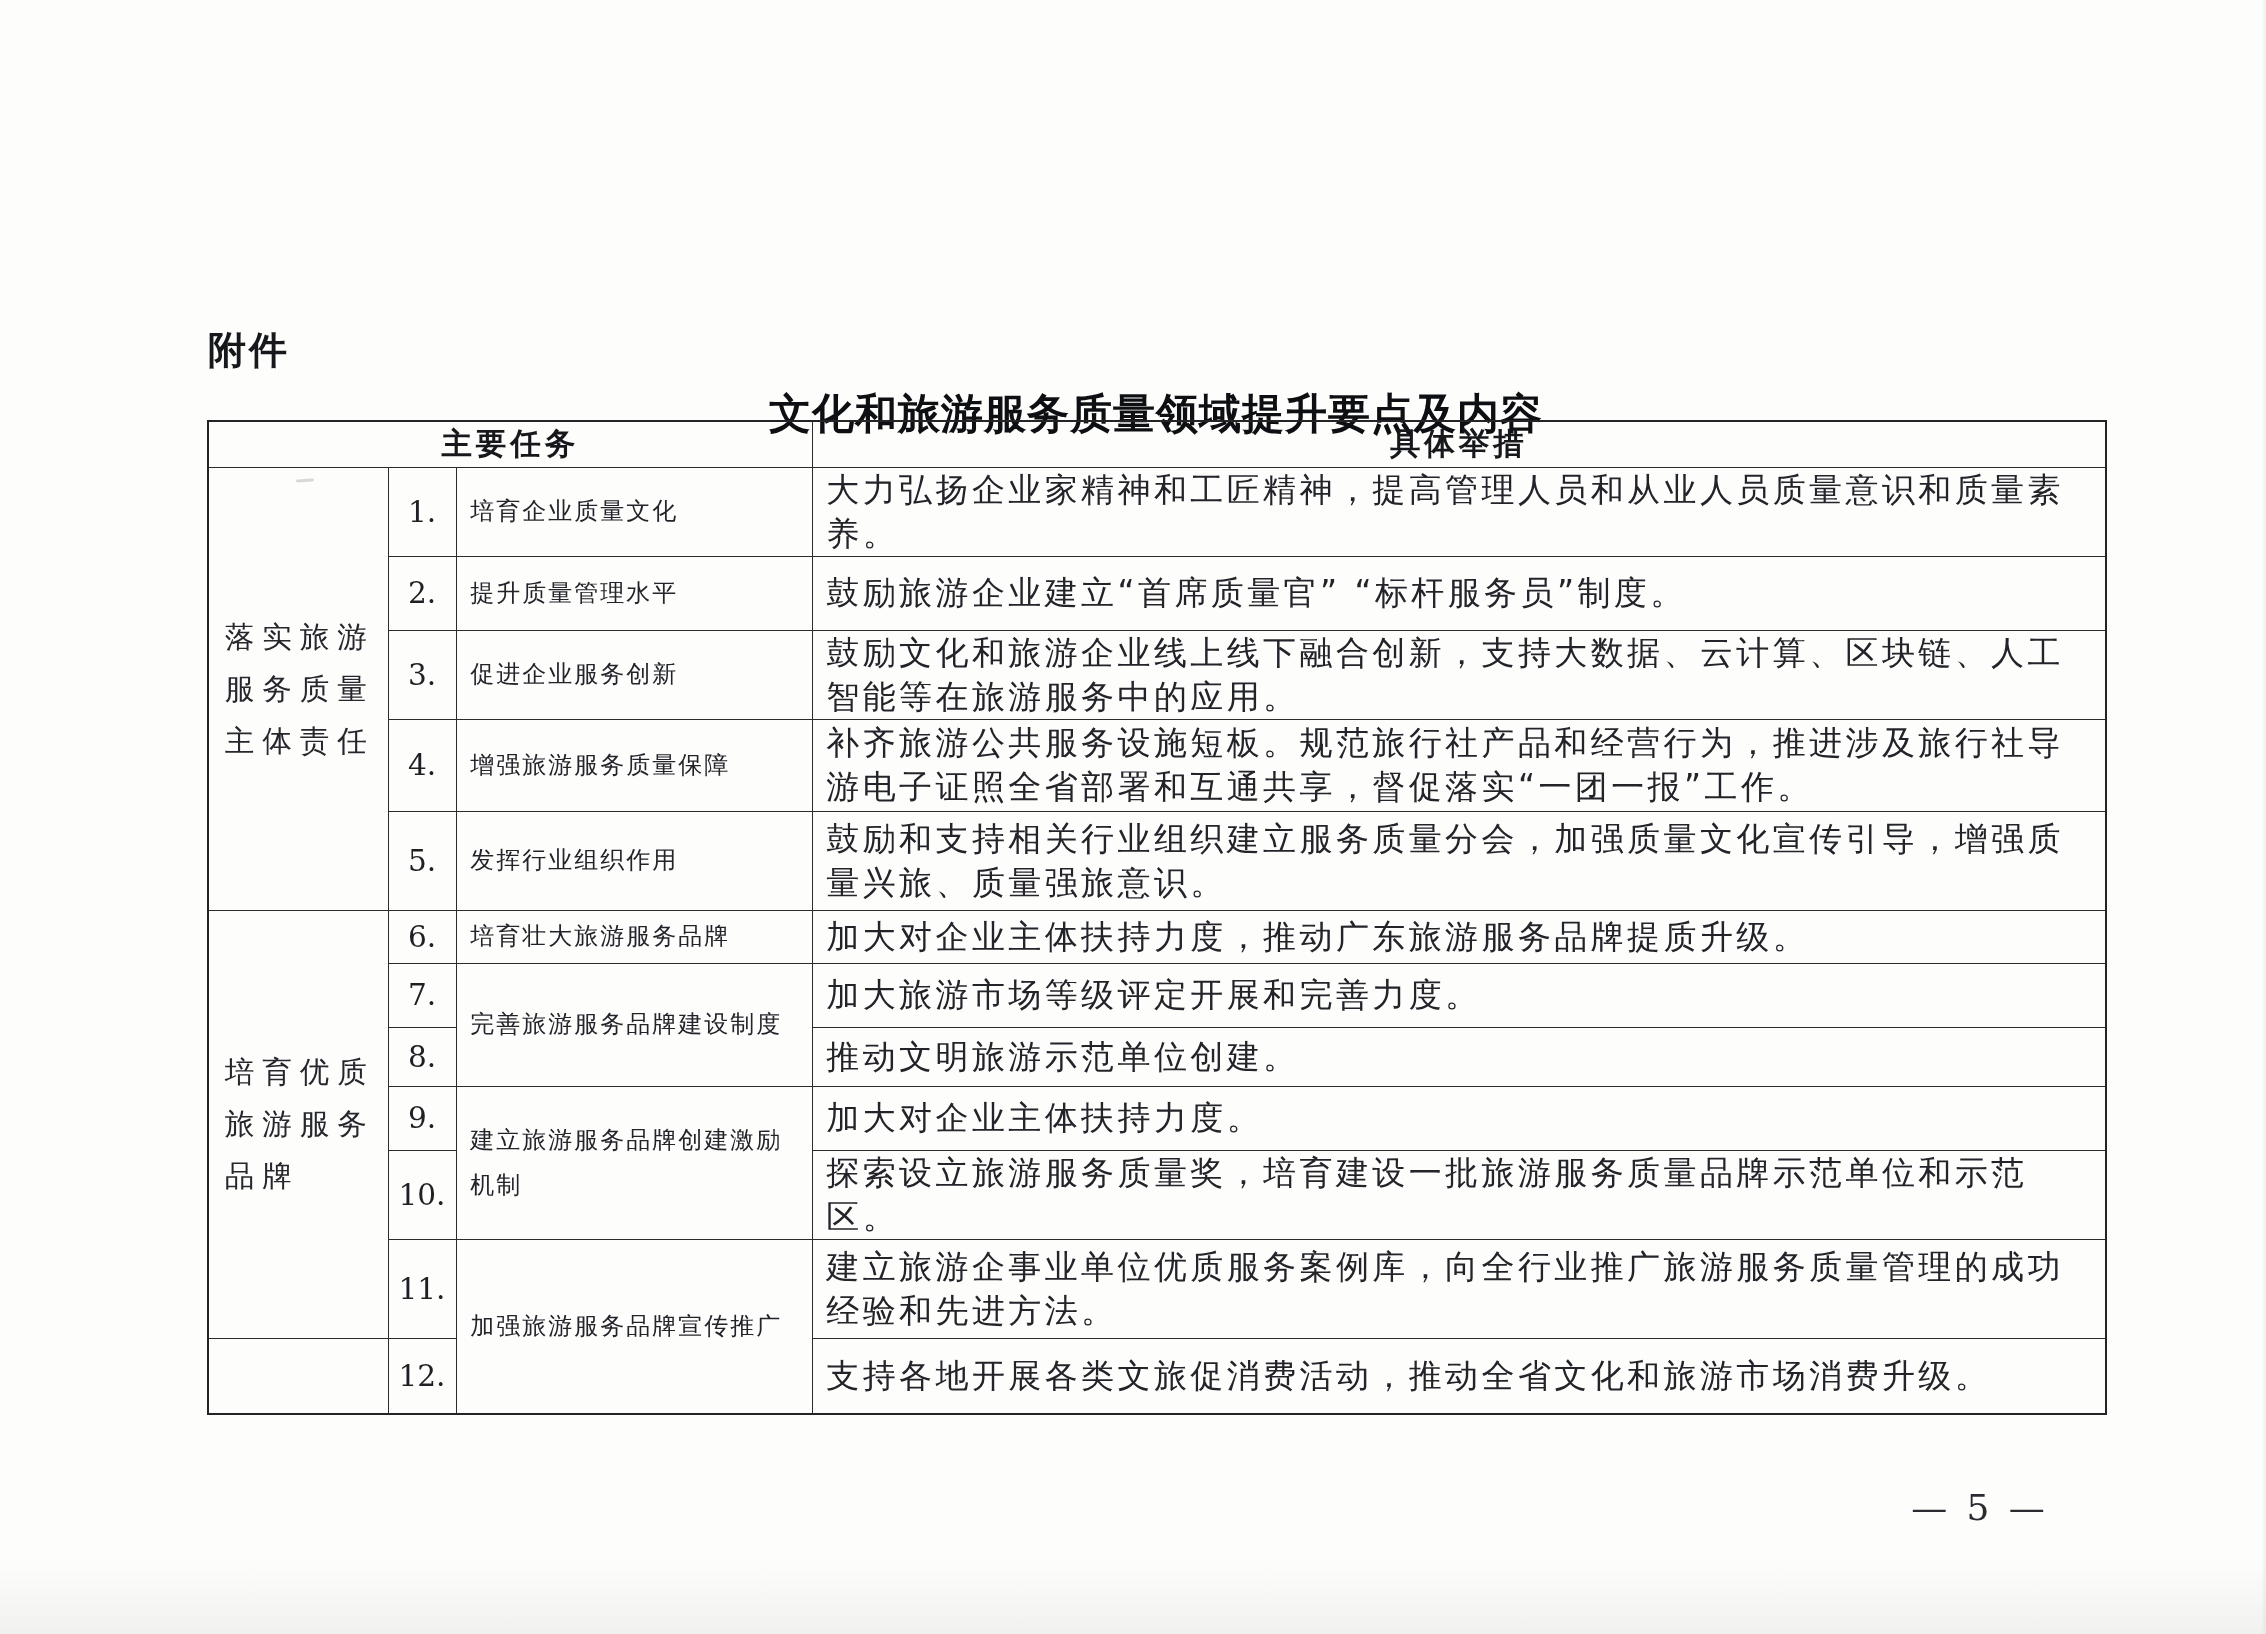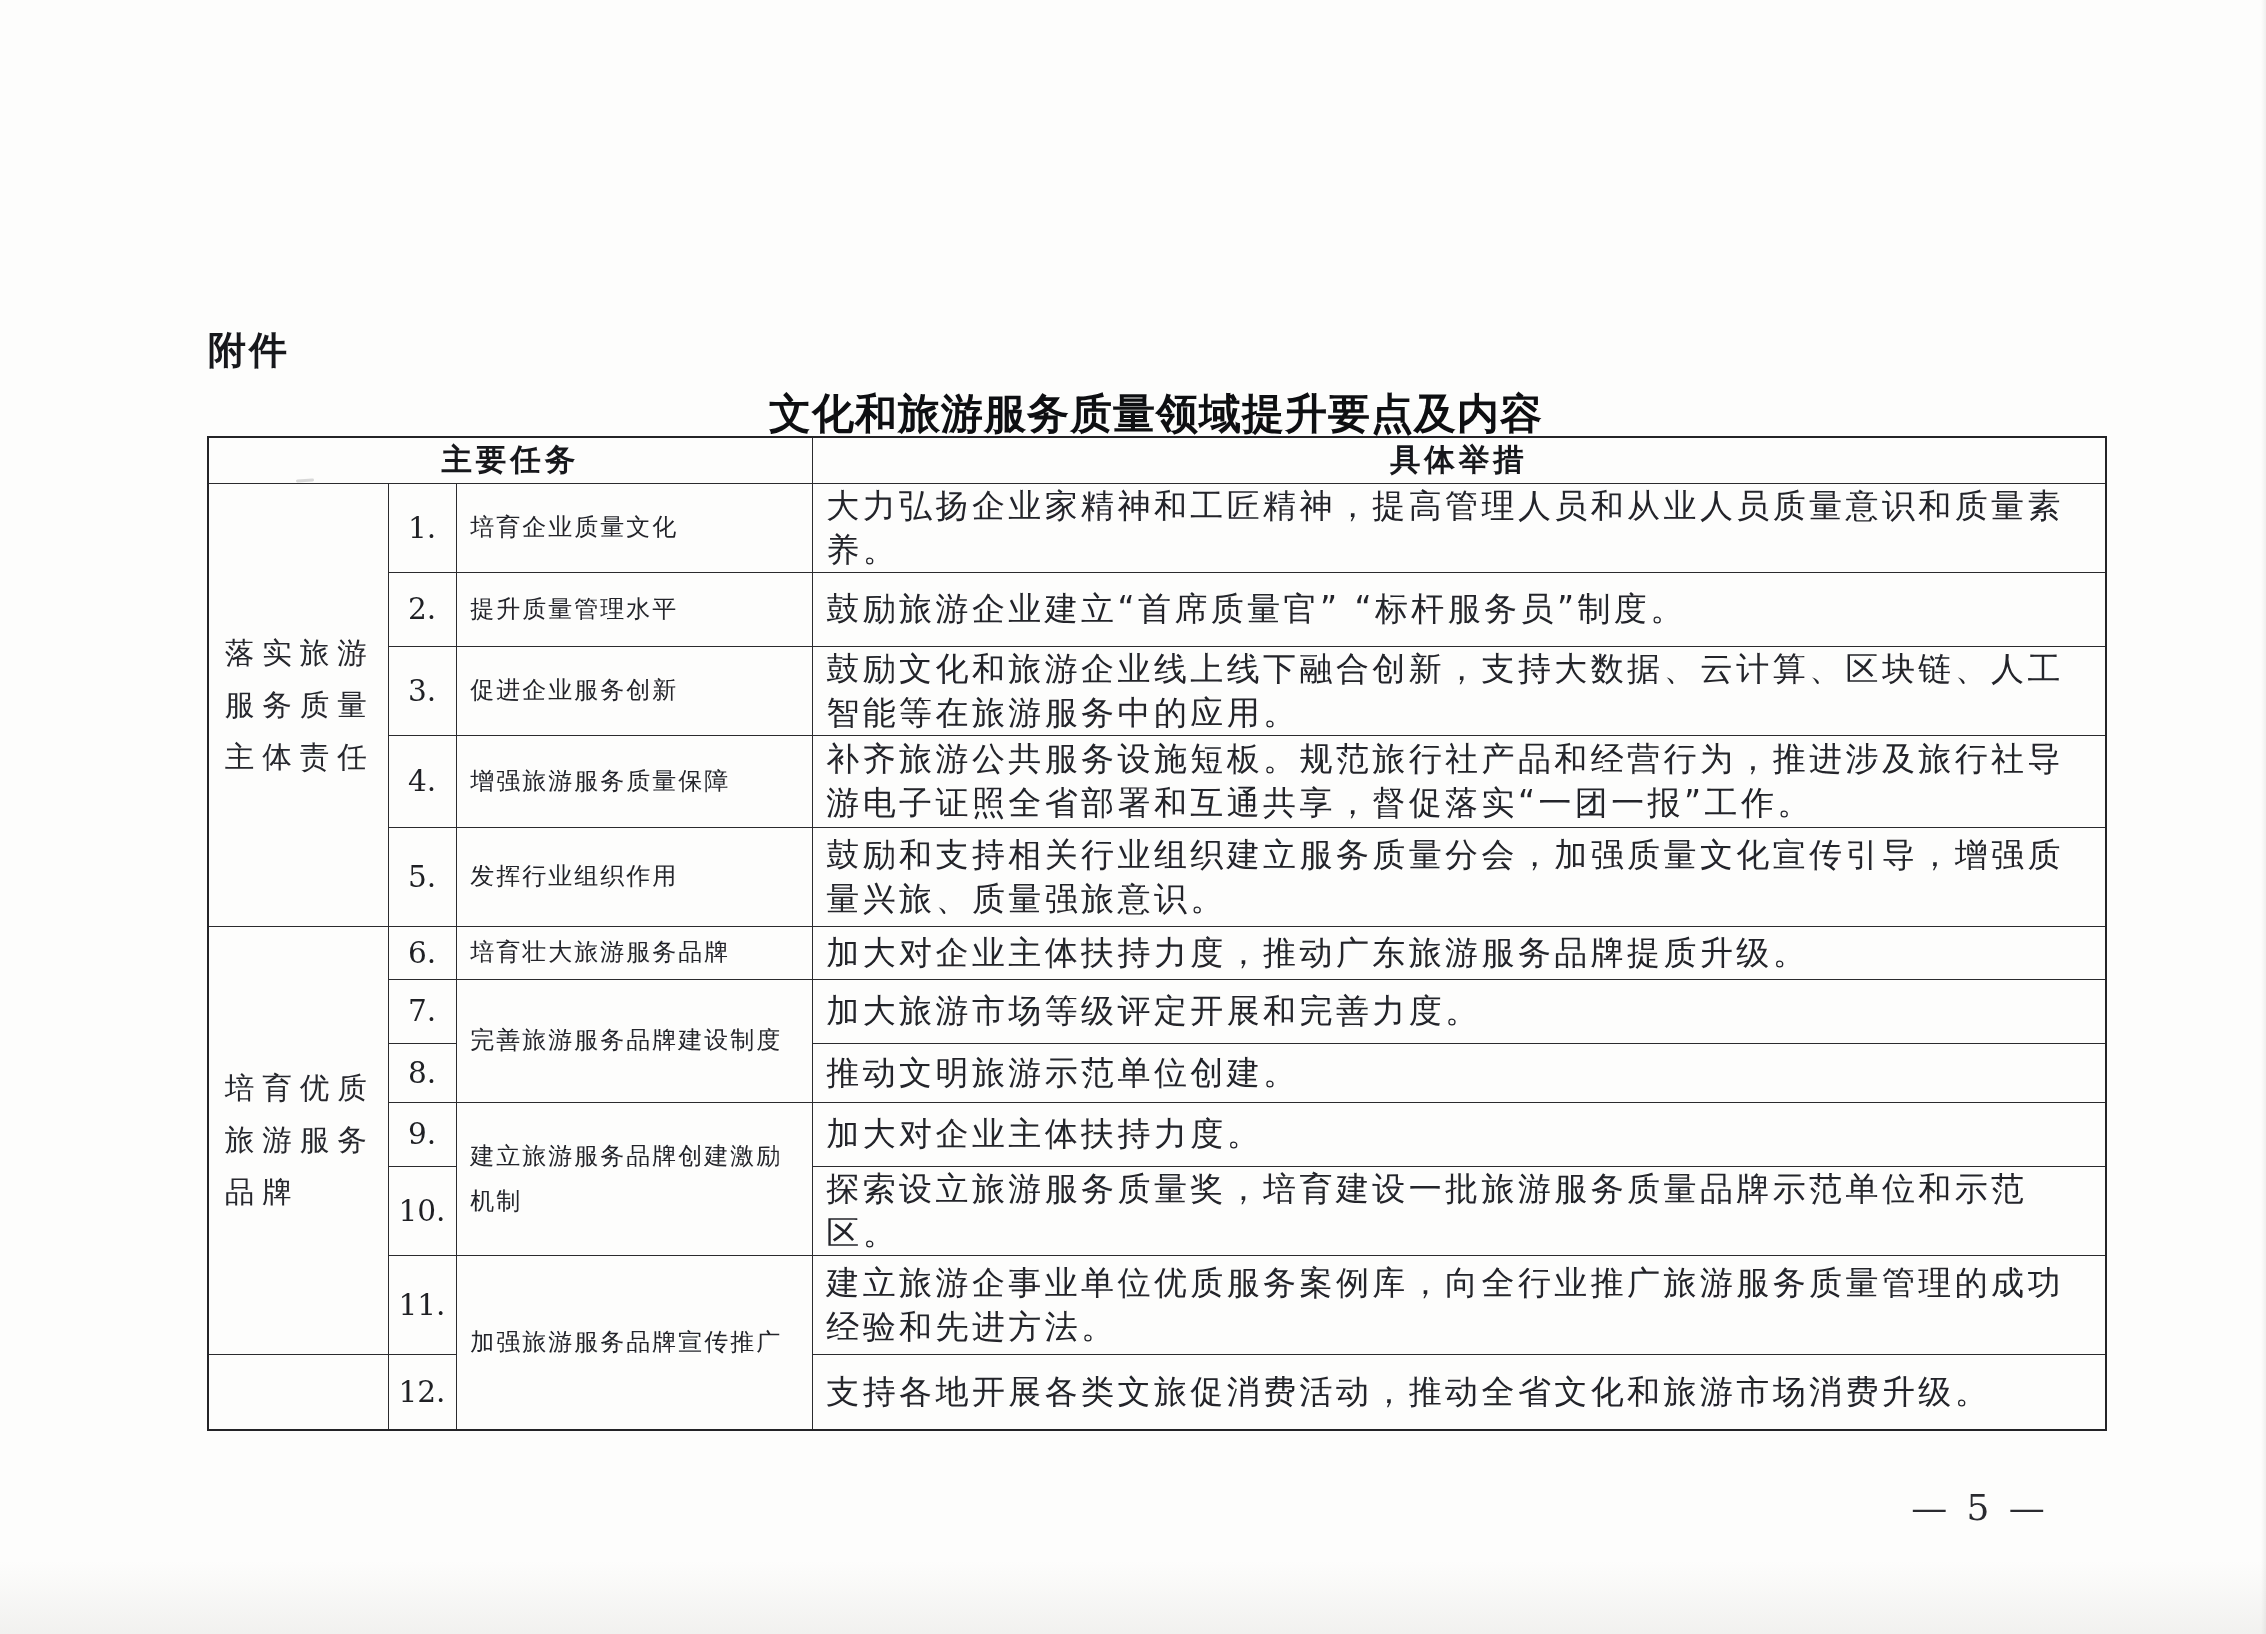--- a/index.html
+++ b/index.html
@@ -28,21 +28,21 @@
   .attachment{
     position:absolute;left:208px;top:325px;
     font-size:38px;font-weight:600;letter-spacing:3px;color:#17181c;
   }
   .title{
     position:absolute;left:207px;top:386px;width:1898px;margin:0;
     text-align:center;font-size:42px;font-weight:800;letter-spacing:1px;color:#0e0f12;
   }
 
   table.qtable{
-    position:absolute;left:207px;top:436px;width:1898px;
+    position:absolute;left:207px;top:420px;width:1898px;
     border-collapse:collapse;table-layout:fixed;
     font-size:28.6px;color:#23242a;padding-left:13px;
   }
   table.qtable td, table.qtable th{
     border:1px solid #2b2b2e;vertical-align:middle;
     font-weight:400;overflow:hidden;
   }
   table.qtable{border:2px solid #242427;}
   tr.hrow th{
     text-align:center;font-size:30.5px;font-weight:600;letter-spacing:3.9px;color:#17181c;

